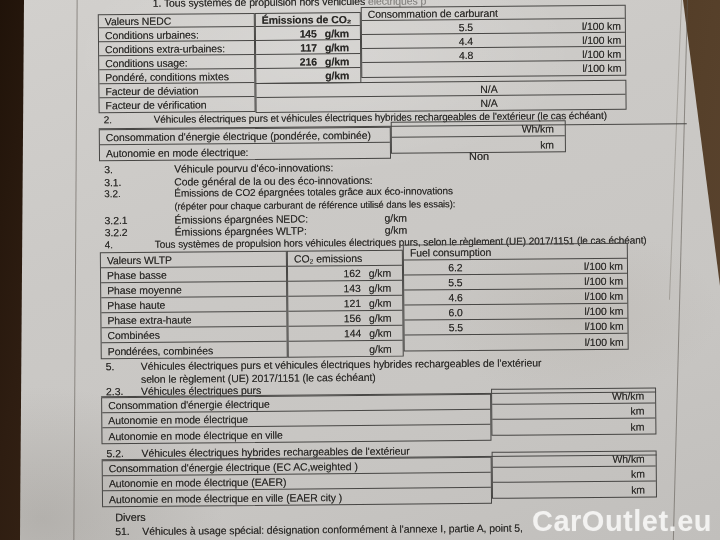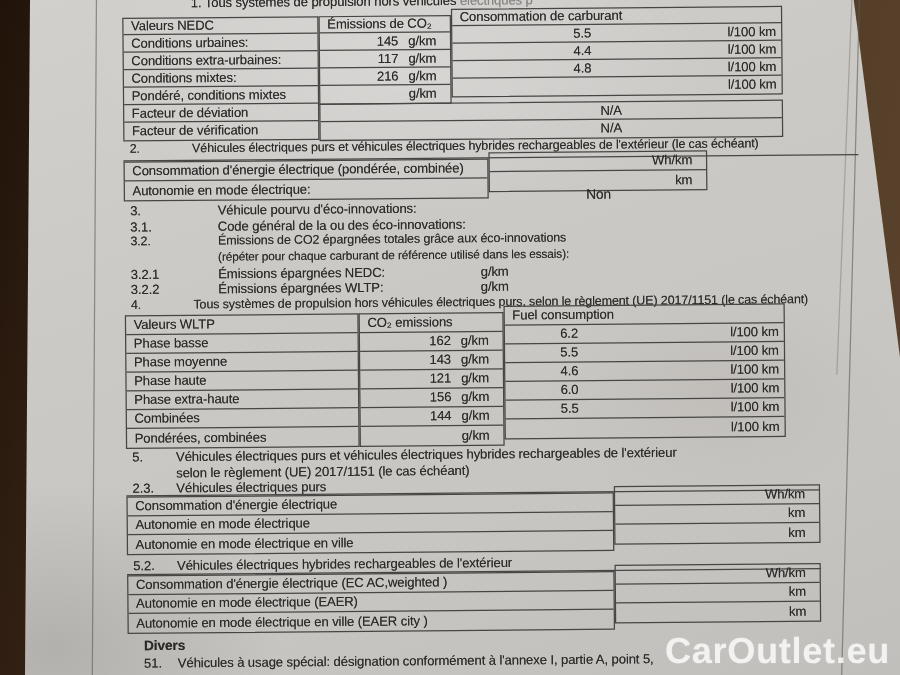--- a/index.html
+++ b/index.html
@@ -39,21 +39,21 @@
   .narow span{transform:translateX(48px);}
   .line{position:absolute;font-size:10.5px;white-space:nowrap;}
   .lnum{display:inline-block;}
   .w70{width:70px;} .w50{width:50px;} .w35{width:35px;} .w27{width:27px;}
   .fs10{font-size:10px;} .fs95{font-size:9.5px;}
   .hline{position:absolute;height:1px;background:#474644;}
   .fade{opacity:.45;}
   #h1-line{left:155px;top:-5px;}
   #non-answer{left:470px;top:151px;font-size:11px;}
   .abs-unit{position:absolute;font-size:10.5px;}
-  #divers-title{left:113px;top:509px;font-weight:bold;font-size:11px;}
+  #divers-title{left:113px;top:509px;font-weight:normal;font-size:11px;}
   #watermark{
     position:absolute;right:8px;bottom:2px;z-index:5;
     font-size:29px;font-weight:bold;letter-spacing:.5px;
     color:rgba(253,253,251,.8);text-shadow:0 0 2px rgba(255,255,255,.15);
   }
 </style>
 </head>
 <body>
 
 <div id="shot">
@@ -72,34 +72,34 @@
       <div class="r hdr13">
           <span>Valeurs NEDC</span>
         </div>
       <div class="r">
           <span>Conditions urbaines:</span>
         </div>
       <div class="r">
           <span>Conditions extra-urbaines:</span>
         </div>
       <div class="r">
-          <span>Conditions mixtes:</span>
+          <span>Conditions usage:</span>
         </div>
       <div class="r">
           <span>Pondéré, conditions mixtes</span>
         </div>
       <div class="r">
           <span>Facteur de déviation</span>
         </div>
       <div class="r">
           <span>Facteur de vérification</span>
         </div>
     </div>
 
-    <div class="box" style="left:257px;top:12px;width:106px;">
+    <div class="box" style="left:257px;top:12px;width:106px;font-weight:bold;">
       <div class="r hdr13">
           <span>Émissions de CO₂</span>
         </div>
       <div class="r vrow">
           <span>145</span>
           <span>g/km</span>
         </div>
       <div class="r vrow">
           <span>117</span>
           <span>g/km</span>

